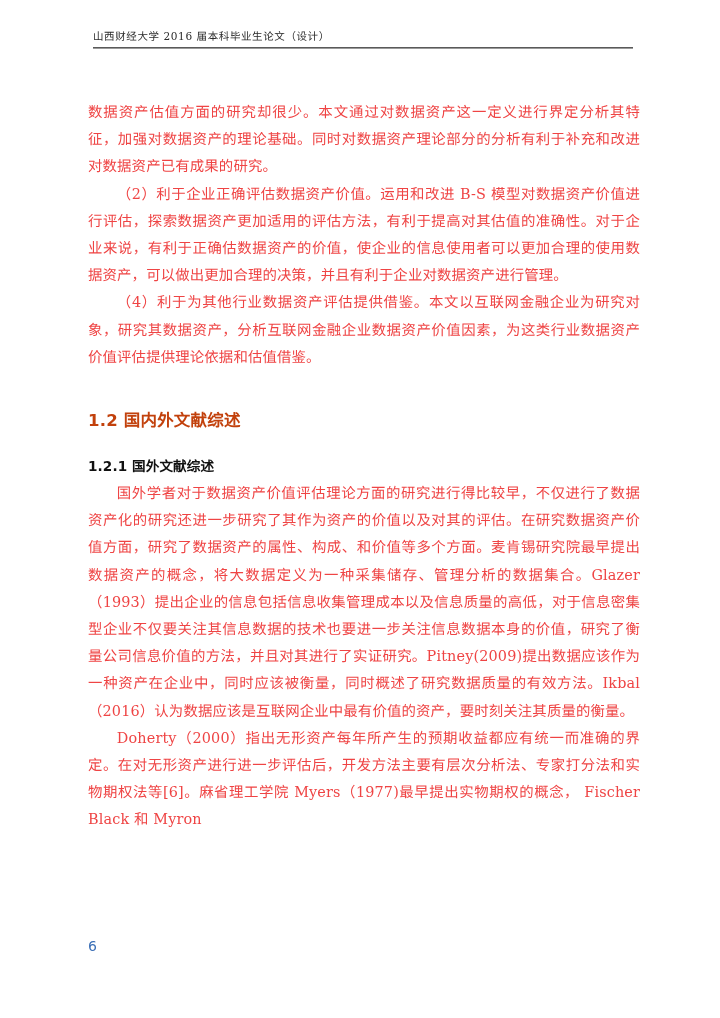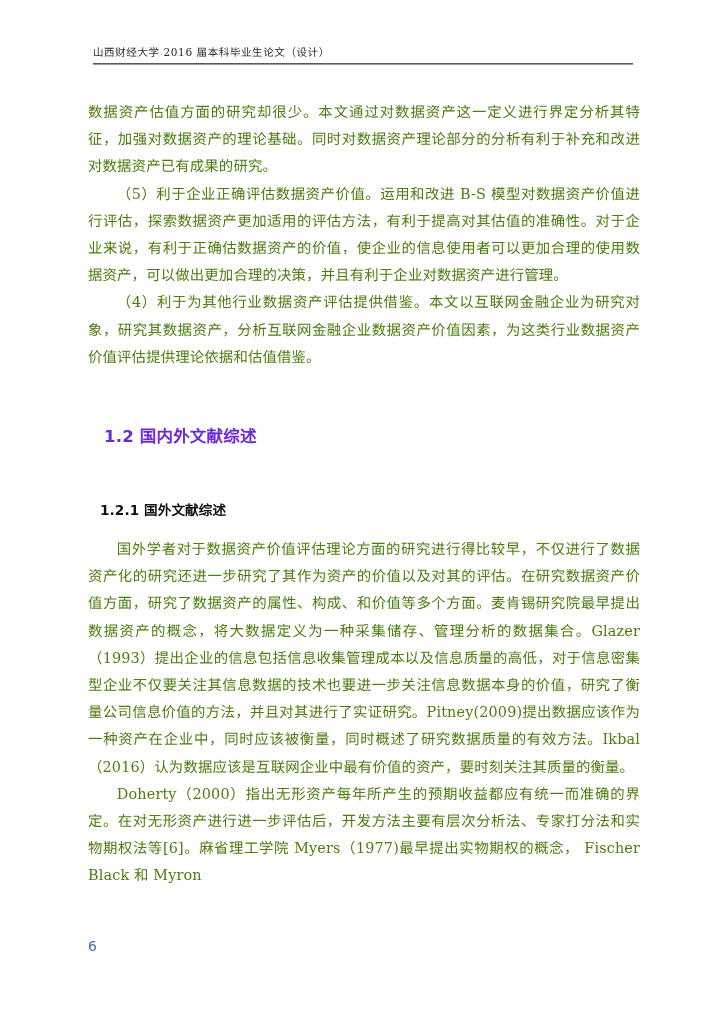--- a/index.html
+++ b/index.html
@@ -18,21 +18,21 @@
     height: 1018px;
     margin: 0 auto;
     background: #ffffff;
     box-sizing: border-box;
     overflow: hidden;
   }
   
   .header-zone {
     position: absolute;
     left: 93px;
-    top: 44px;
+    top: 28px;
     width: 540px;
   }
   .header-text {
     font-family: "DejaVu Serif", "Liberation Serif", serif;
     font-size: 10.5px;
     line-height: 16px;
     color: #2b2b2b;
     letter-spacing: 0.6px;
     white-space: nowrap;
   }
@@ -52,37 +52,37 @@
     width: 552px;
   }
   p.para {
     margin: 0;
     font-size: 14.4px;
     line-height: 27.2px;
     text-align: justify;
     text-justify: inter-character;
     text-align-last: left;
     letter-spacing: 0.15px;
-    color: #4d7c0f;
+    color: #ef4444;
     font-family: "DejaVu Serif", "Liberation Serif", serif;
   }
   p.indent2 { text-indent: 2em; }
   p.noindent { text-indent: 0; }
   
   h2.h-major {
-    margin: 16px;
+    margin: 0;
     font-family: "DejaVu Sans", "Liberation Sans", sans-serif;
     font-size: 16.5px;
     font-weight: bold;
     line-height: 26px;
     letter-spacing: 0.2px;
-    color: #6d28d9;
+    color: #c2410c;
   }
   h3.h-minor {
-    margin: 12px;
+    margin: 0;
     font-family: "DejaVu Sans", "Liberation Sans", sans-serif;
     font-size: 13.6px;
     font-weight: bold;
     line-height: 24px;
     letter-spacing: 0.1px;
     color: #111111;
   }
   .gap-before-major { height: 37px; }
   .gap-after-major  { height: 13px; }
   .gap-before-minor { height: 7px; }
@@ -106,21 +106,21 @@
   <div class="header-zone">
     <div class="header-text">山西财经大学 2016 届本科毕业生论文（设计）</div>
     <hr class="header-rule" style="border-top-color: rgb(90, 90, 90);">
   </div>
 
   <div class="content">
 
     <p class="para noindent">数据资产估值方面的研究却很少。本文通过对数据资产这一定义进行界定分析其特征，加强对数据资产的理论基础。同时对数据资产理论部分的分析有利于补充和改进对数据资产已有成果的研究。</p>
 
 
-    <p class="para indent2">（5）利于企业正确评估数据资产价值。运用和改进 B-S 模型对数据资产价值进行评估，探索数据资产更加适用的评估方法，有利于提高对其估值的准确性。对于企业来说，有利于正确估数据资产的价值，使企业的信息使用者可以更加合理的使用数据资产，可以做出更加合理的决策，并且有利于企业对数据资产进行管理。</p>
+    <p class="para indent2">（2）利于企业正确评估数据资产价值。运用和改进 B-S 模型对数据资产价值进行评估，探索数据资产更加适用的评估方法，有利于提高对其估值的准确性。对于企业来说，有利于正确估数据资产的价值，使企业的信息使用者可以更加合理的使用数据资产，可以做出更加合理的决策，并且有利于企业对数据资产进行管理。</p>
 
     <p class="para indent2">（4）利于为其他行业数据资产评估提供借鉴。本文以互联网金融企业为研究对象，研究其数据资产，分析互联网金融企业数据资产价值因素，为这类行业数据资产价值评估提供理论依据和估值借鉴。</p>
 
     <div class="gap-before-major"></div>
 
     <h2 class="h-major">1.2  国内外文献综述</h2>
 
     <div class="gap-after-major"></div>
 
 

